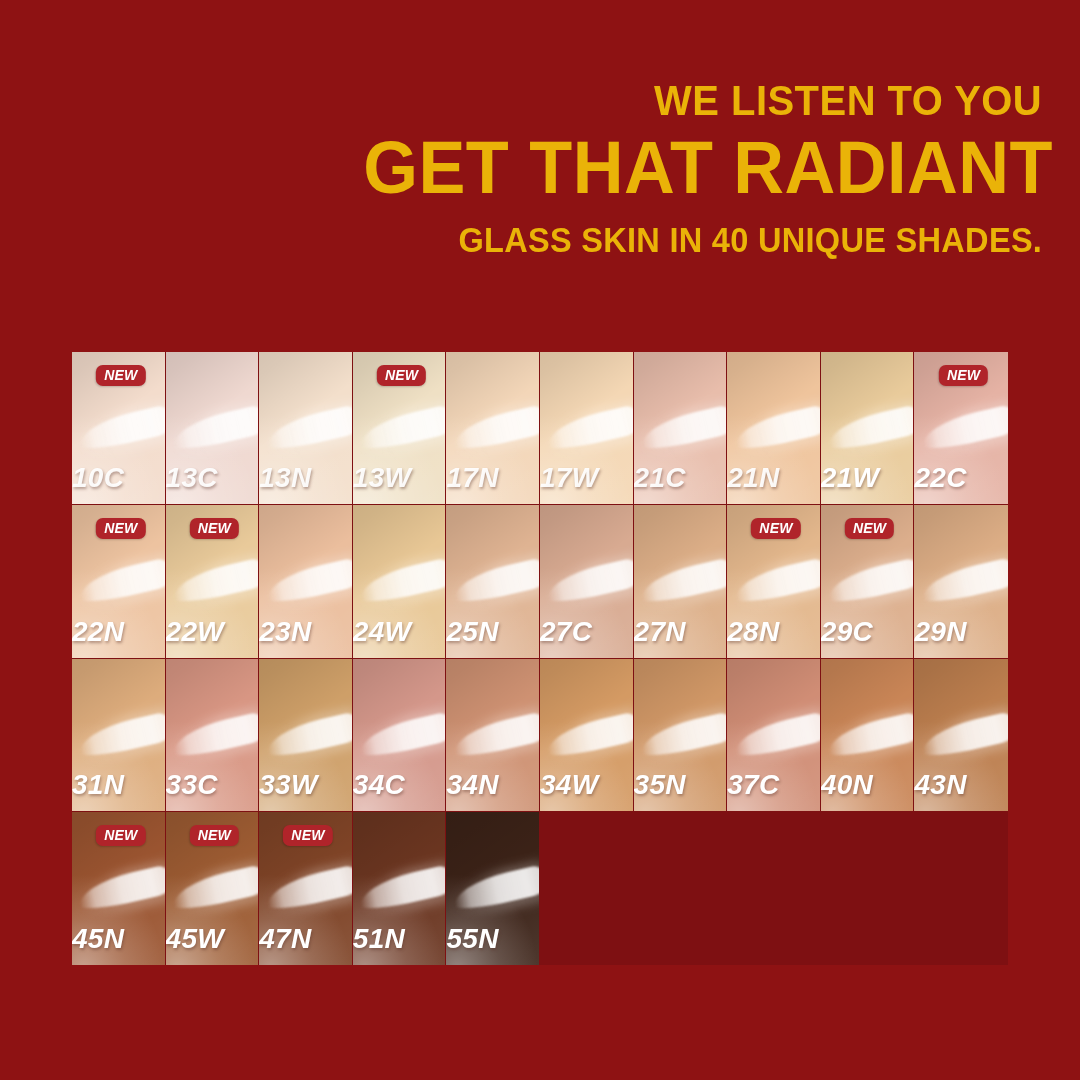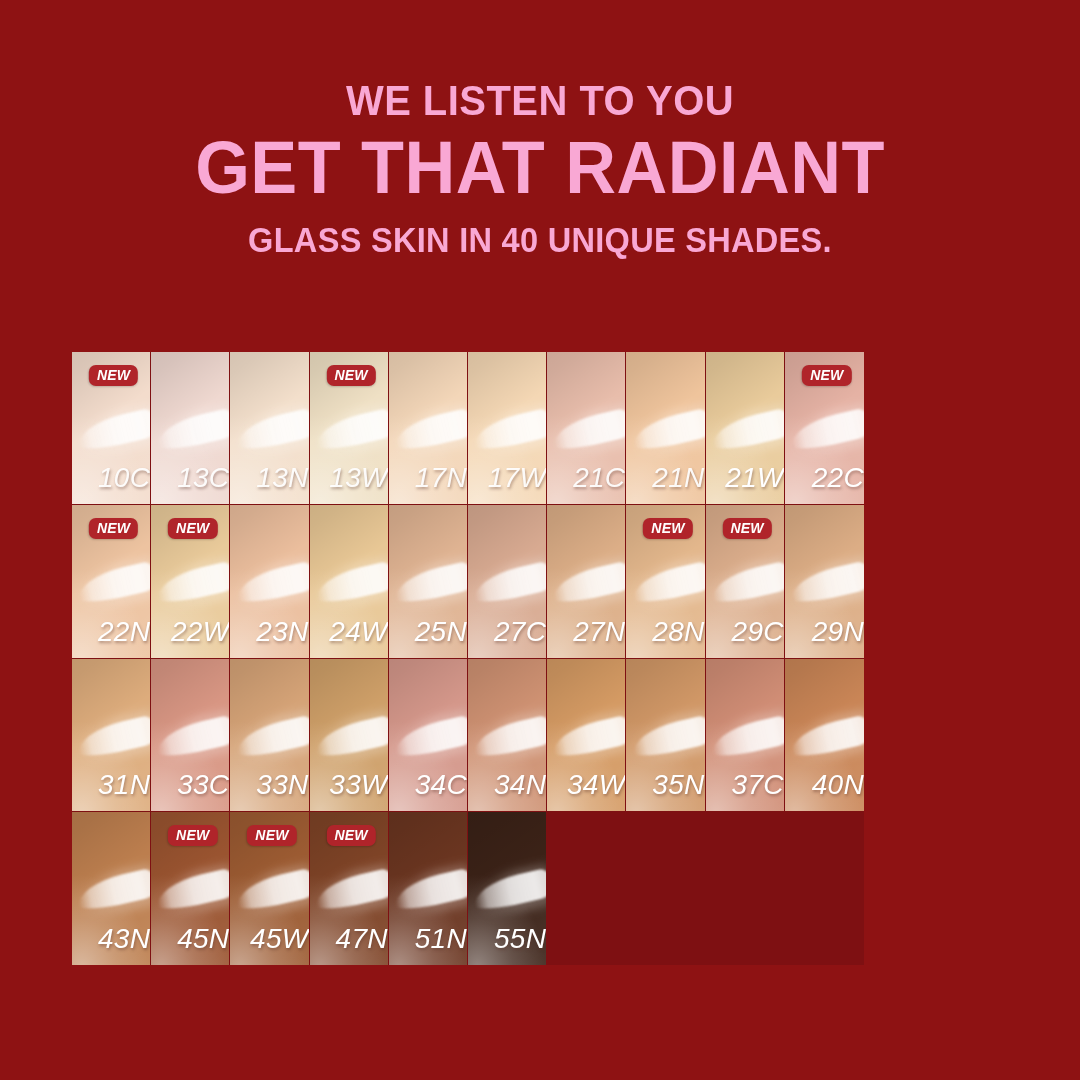--- a/index.html
+++ b/index.html
@@ -23,22 +23,22 @@
     background: #8E1213;
     box-sizing: border-box;
   }
 
   
   .headlines {
     position: absolute;
     left: 0;
     top: 78px;
     width: 1080px;
-    text-align: center;
-    color: #f9a8d4;
+    text-align: right;
+    color: #eab308;
   }
   .hl-eyebrow {
     font-size: 43px;
     font-weight: 700;
     letter-spacing: 0.5px;
     line-height: 1.05;
     margin: 0 0 6px 0;
     font-stretch: condensed;
     transform: scaleX(0.93);
   }
@@ -57,21 +57,21 @@
     line-height: 1.05;
     margin: 0;
     transform: scaleX(0.93);
   }
 
   
   .grid {
     position: absolute;
     left: 72px;
     top: 352px;
-    width: 792px;
+    width: 936px;
     height: 613px;
     display: grid;
     grid-template-columns: repeat(10, 1fr);
     grid-template-rows: repeat(4, 1fr);
     gap: 0;
     background: #7E1012;
   }
 
   .swatch {
     position: relative;
@@ -163,25 +163,25 @@
     box-shadow: 0 1px 2px rgba(0,0,0,0.18);
     white-space: nowrap;
   }
 
   
   .sw-label {
     position: absolute;
     left: 0;
     right: 0;
     bottom: 12px;
-    text-align: right;
+    text-align: left;
     color: #FFFFFF;
     font-size: 28px;
     font-style: italic;
-    font-weight: 400;
+    font-weight: 700;
     letter-spacing: 0.3px;
     line-height: 1;
     z-index: 3;
     text-shadow: 1px 2px 3px rgba(90,50,40,0.42);
   }
   .sw-label.dim {
     color: rgba(255,255,255,0.93);
   }
 </style>
 </head>
@@ -373,28 +373,20 @@
       </div>
       <div class="swatch">
         <div class="sw-base" style="background: rgb(216, 150, 131);"></div>
         <div class="sw-shade"></div>
         <div class="sw-glow"></div>
         <div class="sw-swipe2"></div>
         <div class="sw-swipe"></div>
         <div class="sw-label">33C</div>
       </div>
       <div class="swatch">
-        <div class="sw-base" style="background: rgb(213, 163, 119);"></div>
-        <div class="sw-shade"></div>
-        <div class="sw-glow"></div>
-        <div class="sw-swipe2"></div>
-        <div class="sw-swipe"></div>
-        <div class="sw-label">33N</div>
-      </div>
-      <div class="swatch">
         <div class="sw-base" style="background: rgb(206, 159, 104);"></div>
         <div class="sw-shade"></div>
         <div class="sw-glow"></div>
         <div class="sw-swipe2"></div>
         <div class="sw-swipe"></div>
         <div class="sw-label">33W</div>
       </div>
       <div class="swatch">
         <div class="sw-base" style="background: rgb(212, 151, 138);"></div>
         <div class="sw-shade"></div>

